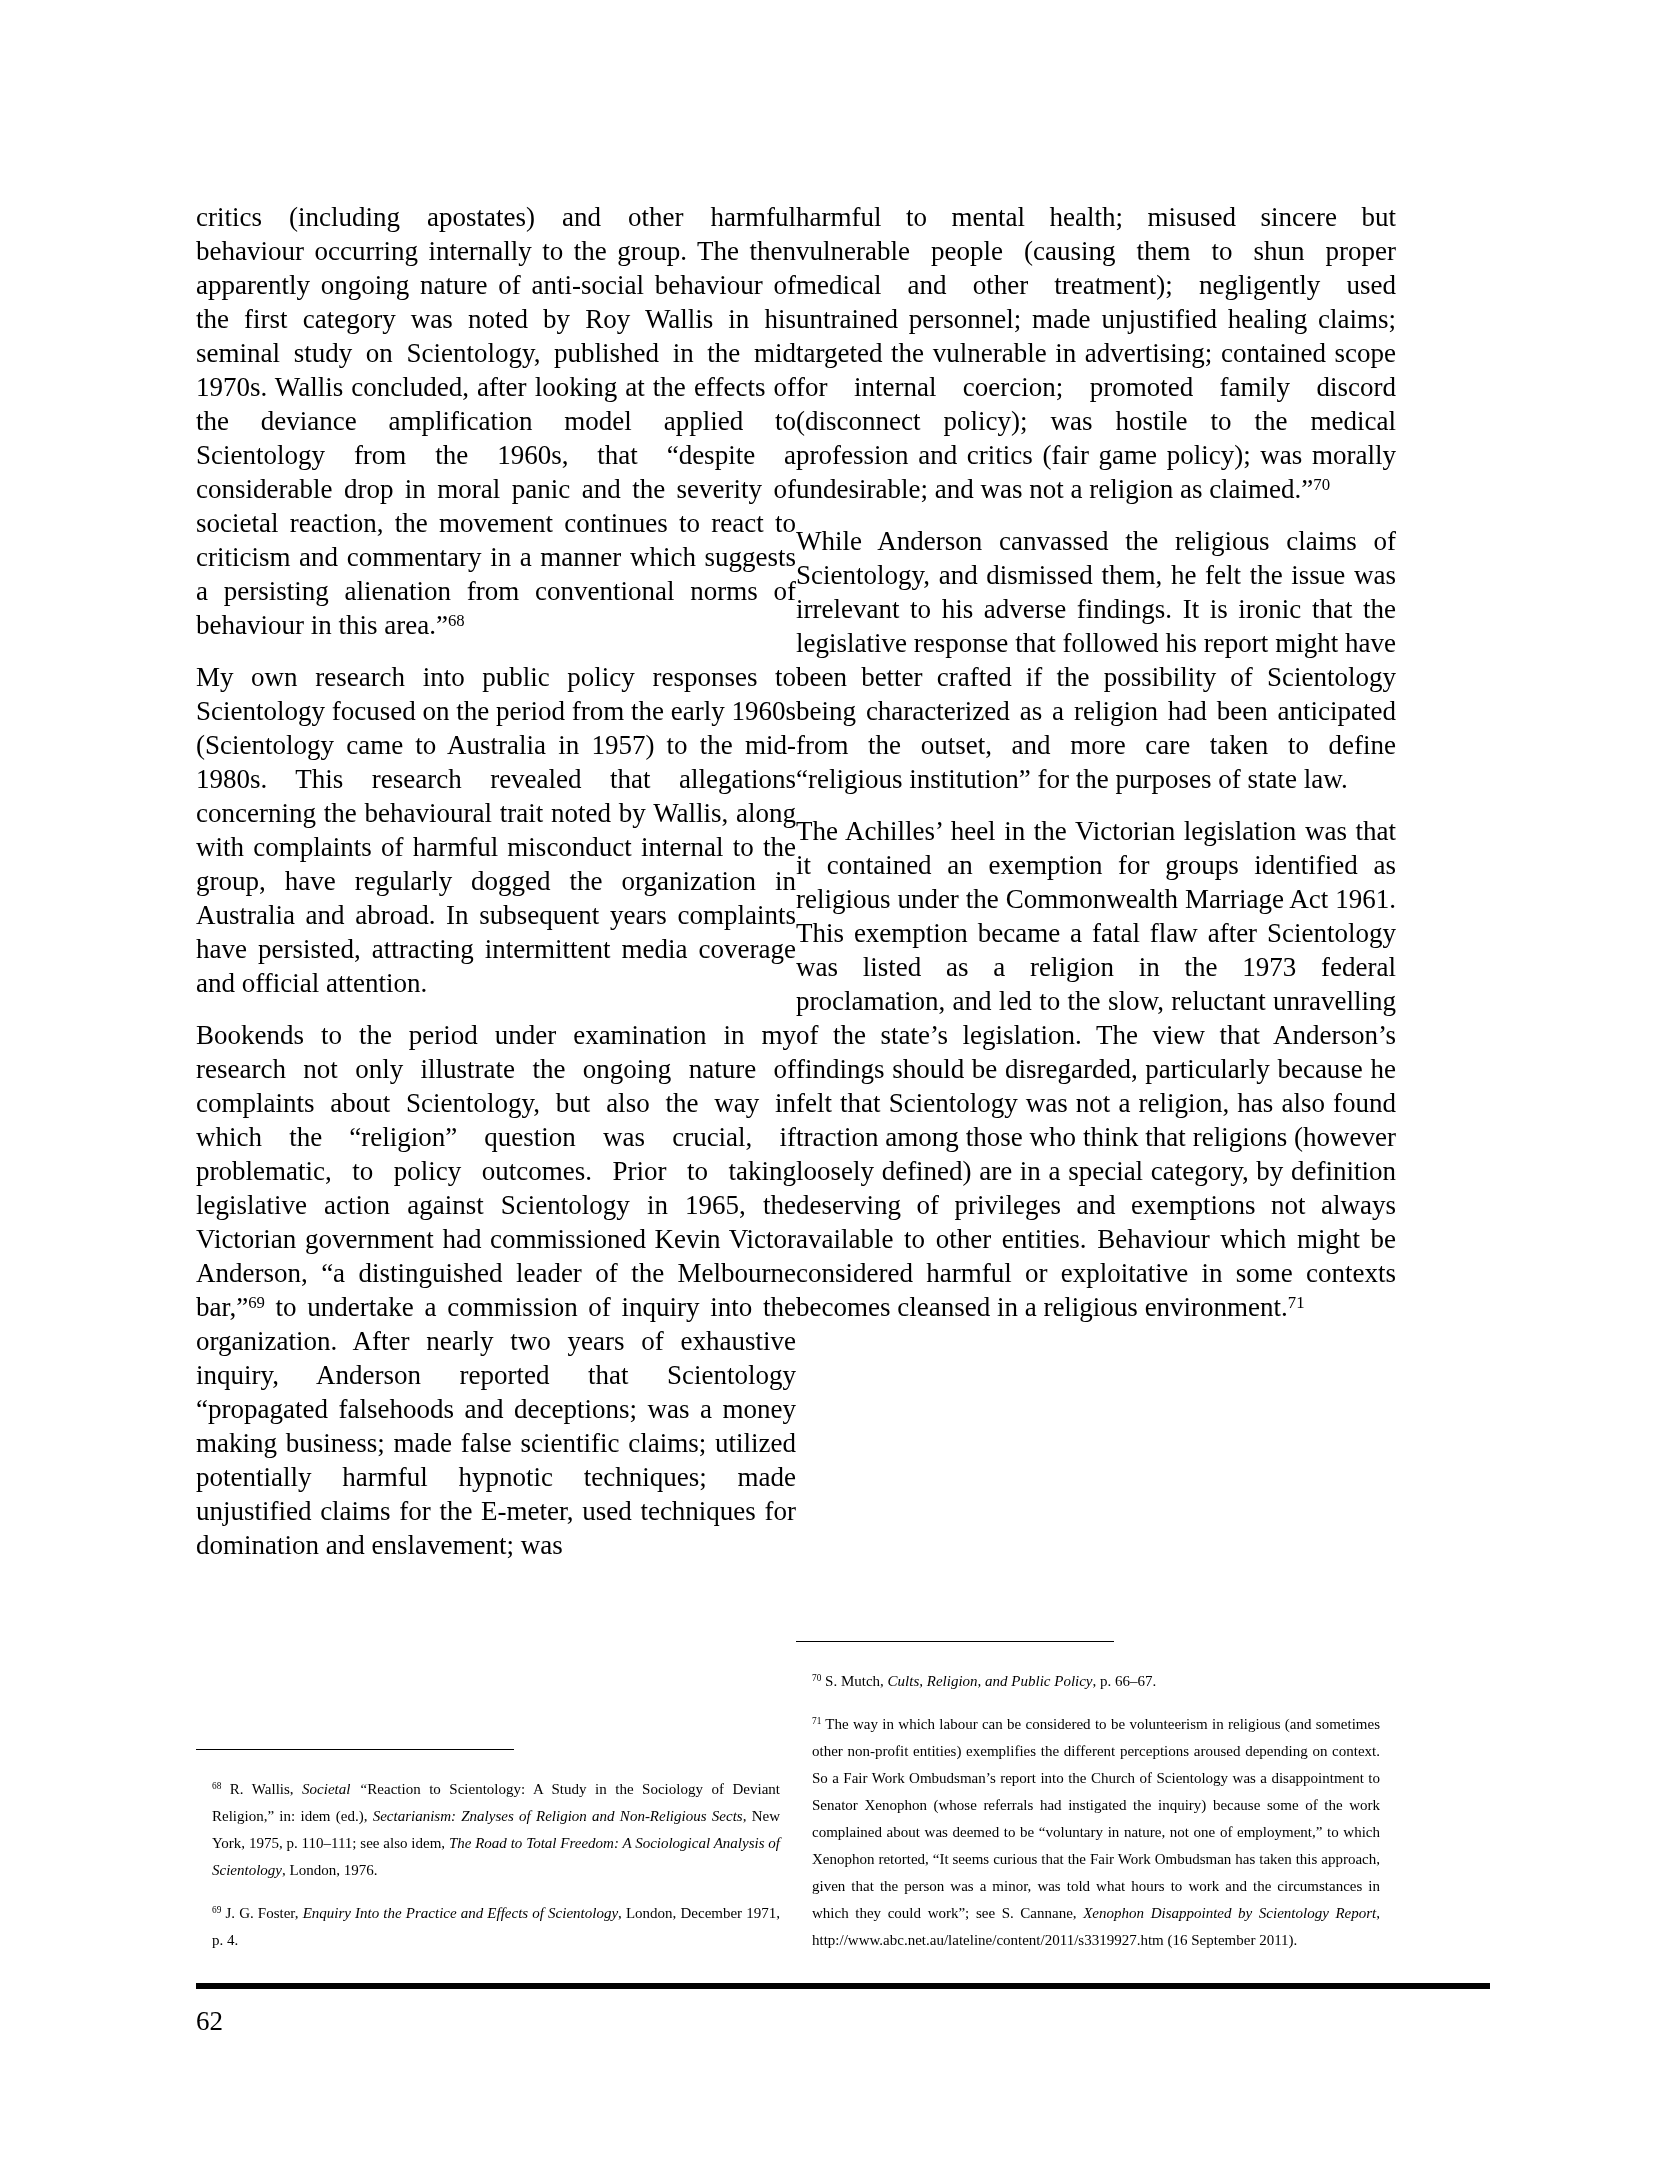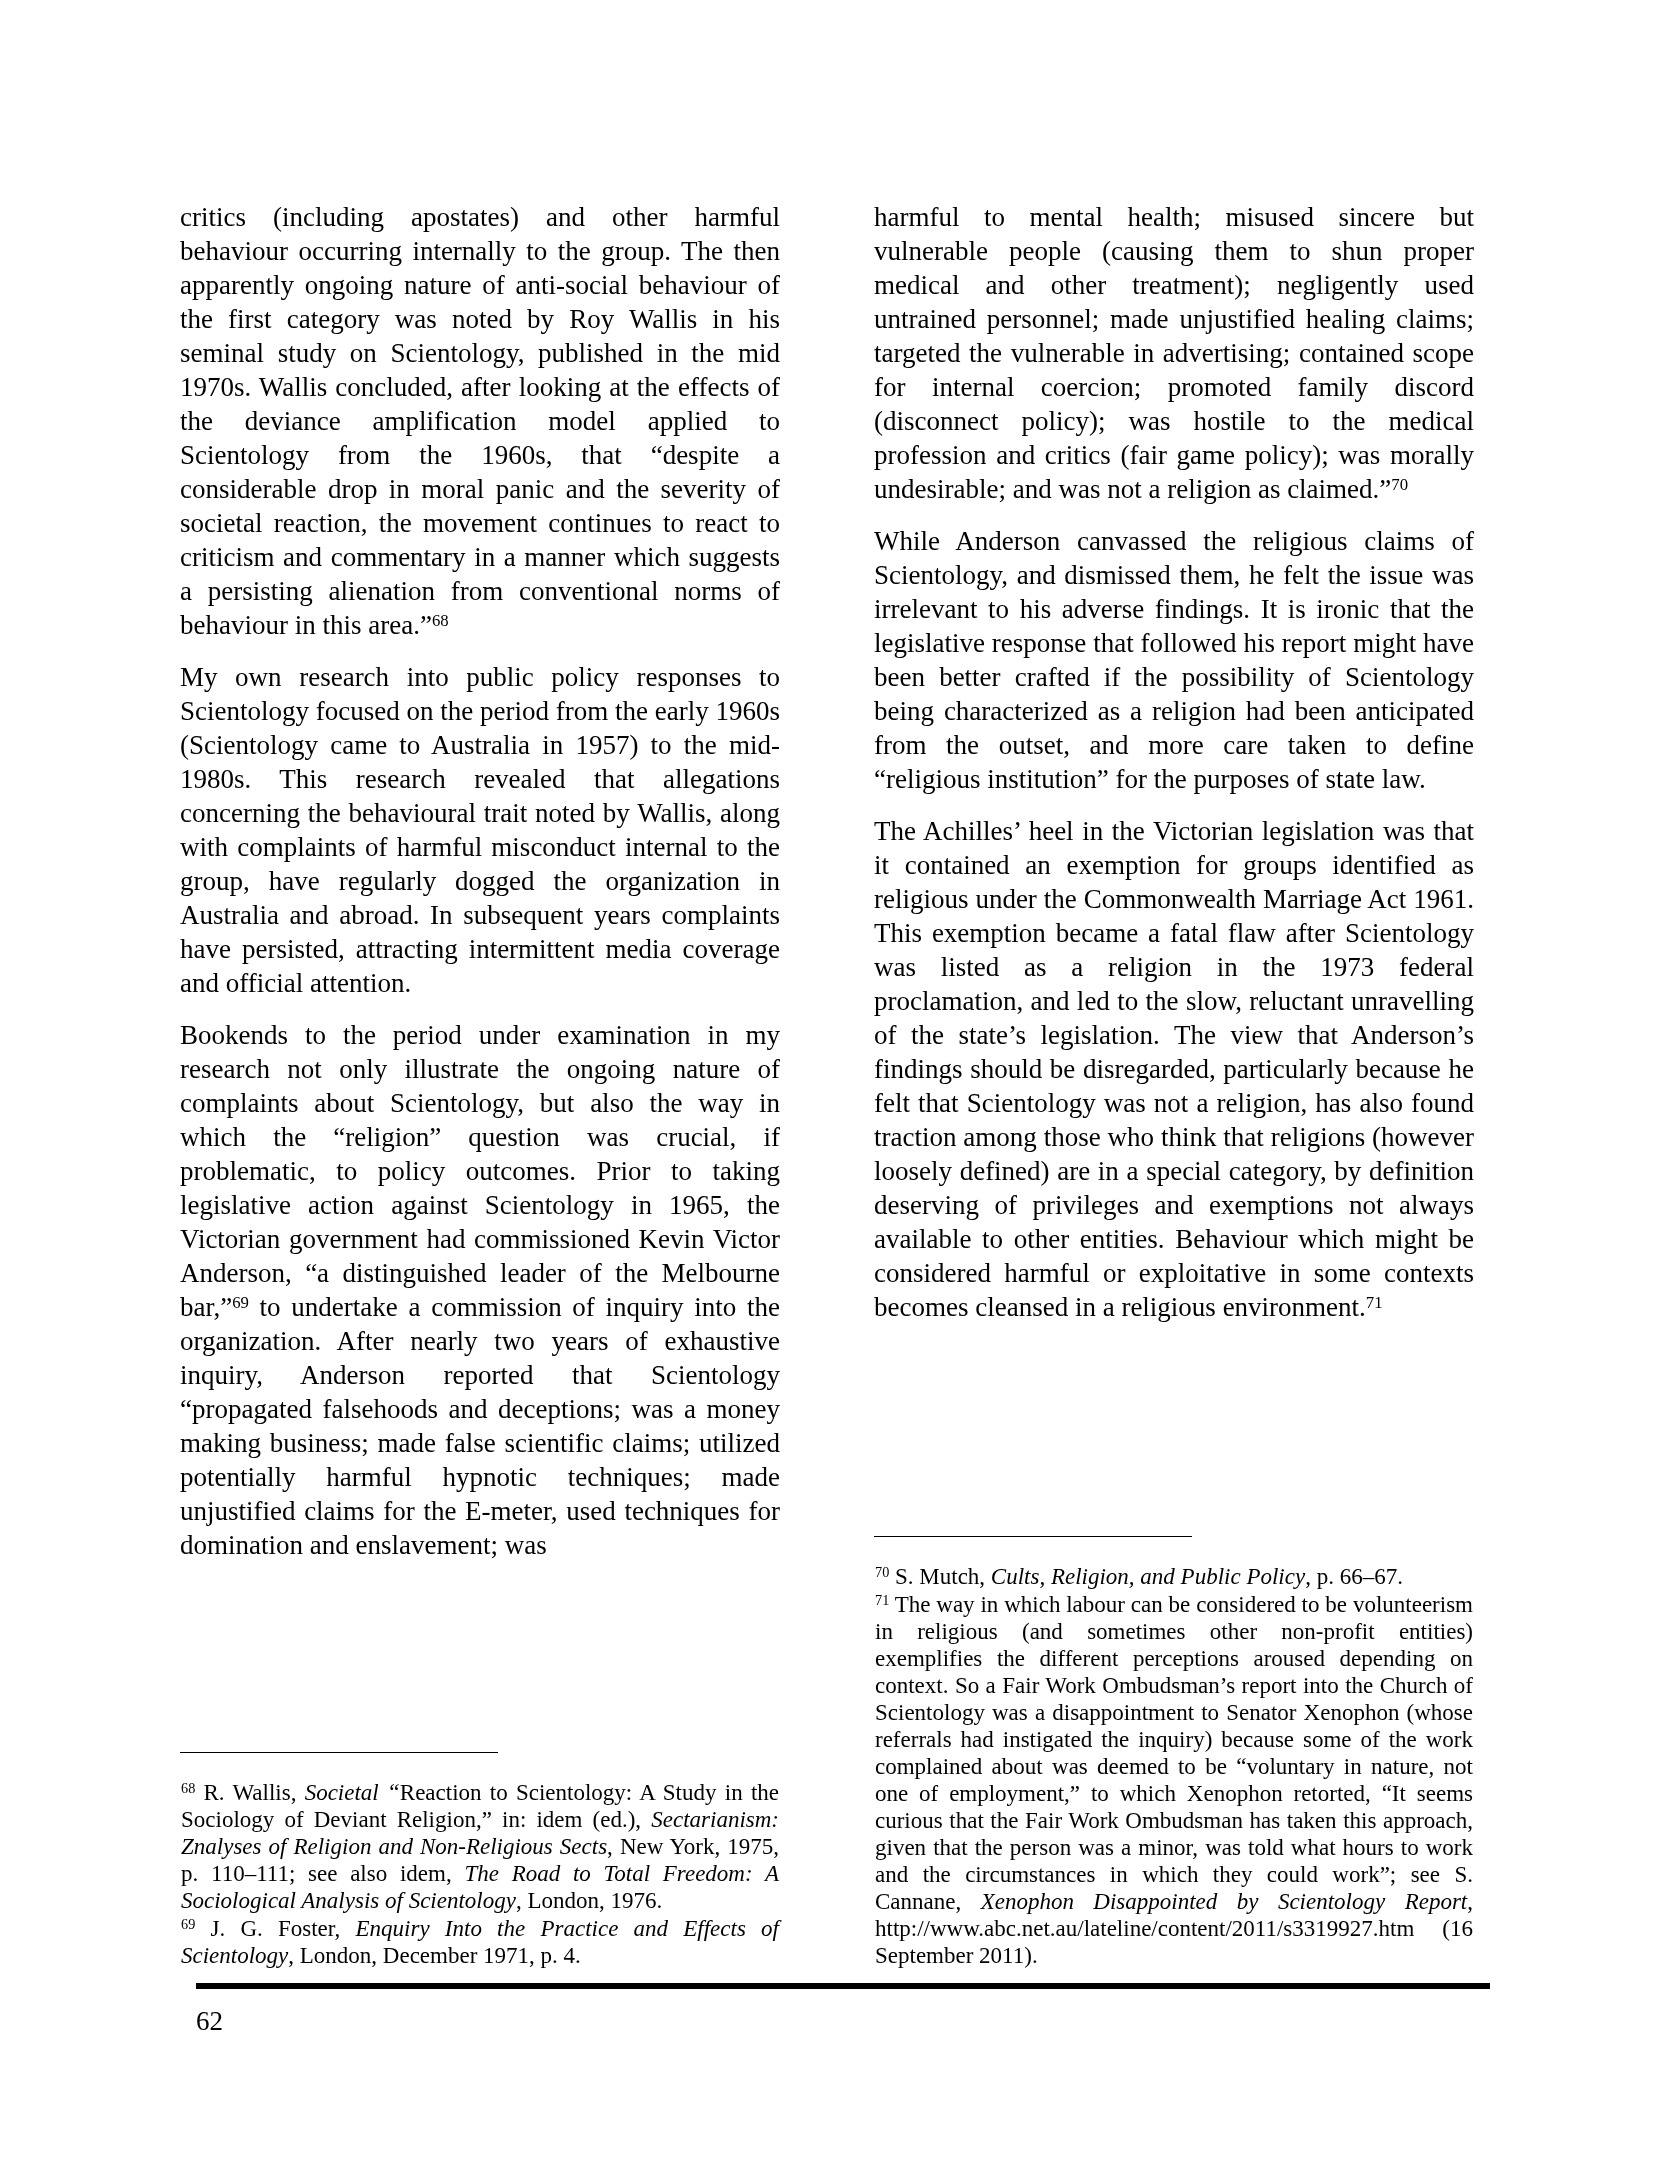--- a/index.html
+++ b/index.html
@@ -7,25 +7,24 @@
     position: relative;
     width: 1680px;
     height: 2174px;
     background: #ffffff;
     color: #000000;
     font-family: "Liberation Serif", "DejaVu Serif", serif;
     overflow: hidden;
   }
   .content {
     position: absolute;
-    left: 180px;
+    left: 196px;
     top: 200px;
     width: 1294px;
     display: flex;
-    gap: 94px;
   }
   .column {
     width: 600px;
     height: 1770px;
     display: flex;
     flex-direction: column;
   }
   .para {
     margin: 0 0 18px 0;
     font-size: 27px;
@@ -34,22 +33,22 @@
     hyphens: none;
   }
   .footnotes { margin-top: auto; }
   .fn-rule {
     width: 318px;
     height: 0;
     border-top: 1.9px solid #000;
     margin: 0 0 26px 0;
   }
   .fn {
-    margin: 1px;
-    font-size: 23px;
+    margin: 16px;
+    font-size: 15px;
     line-height: 27px;
     text-align: justify;
     overflow-wrap: anywhere;
   }
   sup {
     font-size: 0.62em;
     line-height: 0;
     vertical-align: baseline;
     position: relative;
     top: -0.5em;

